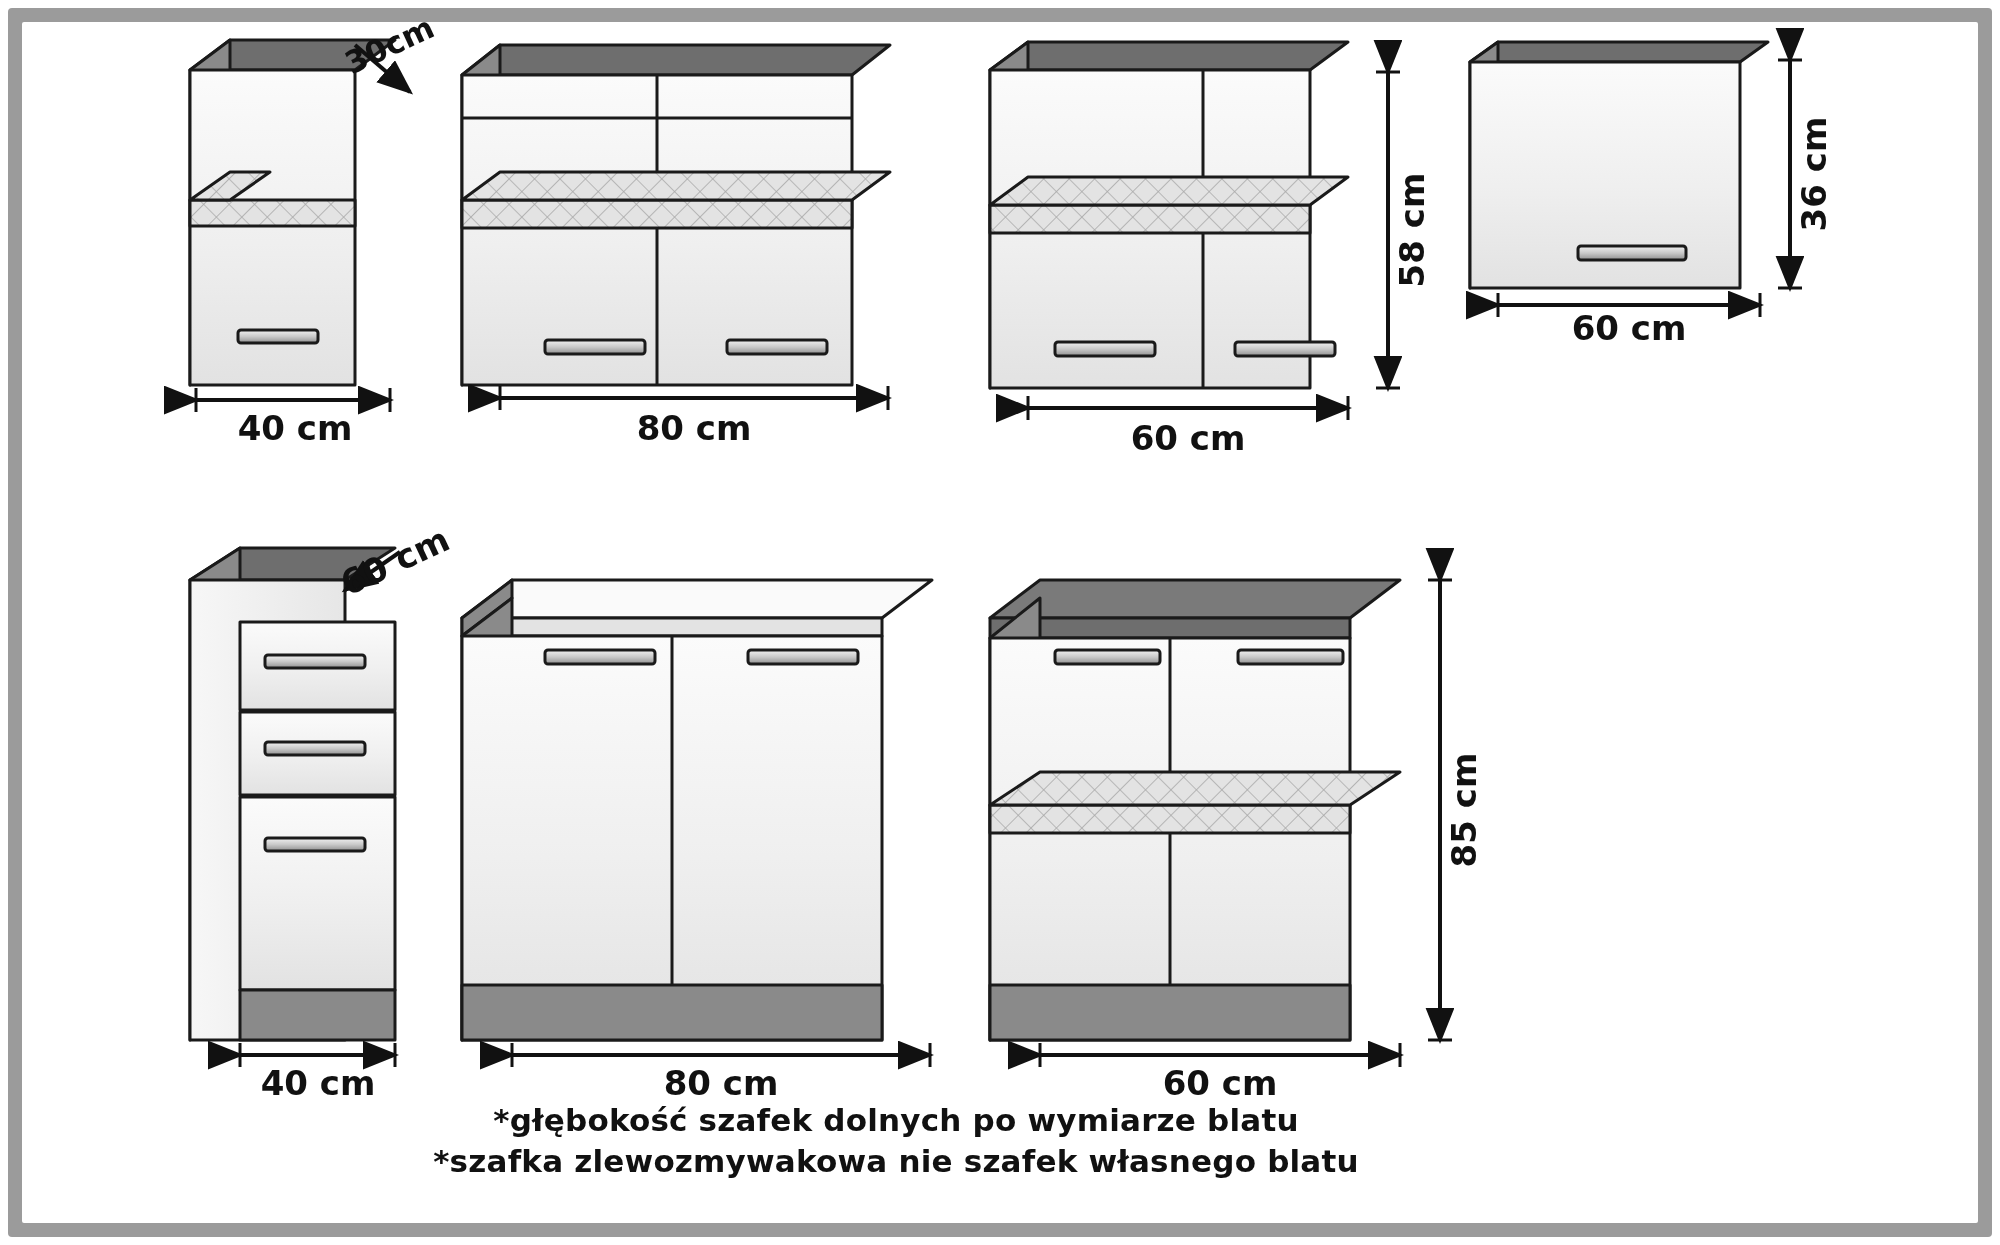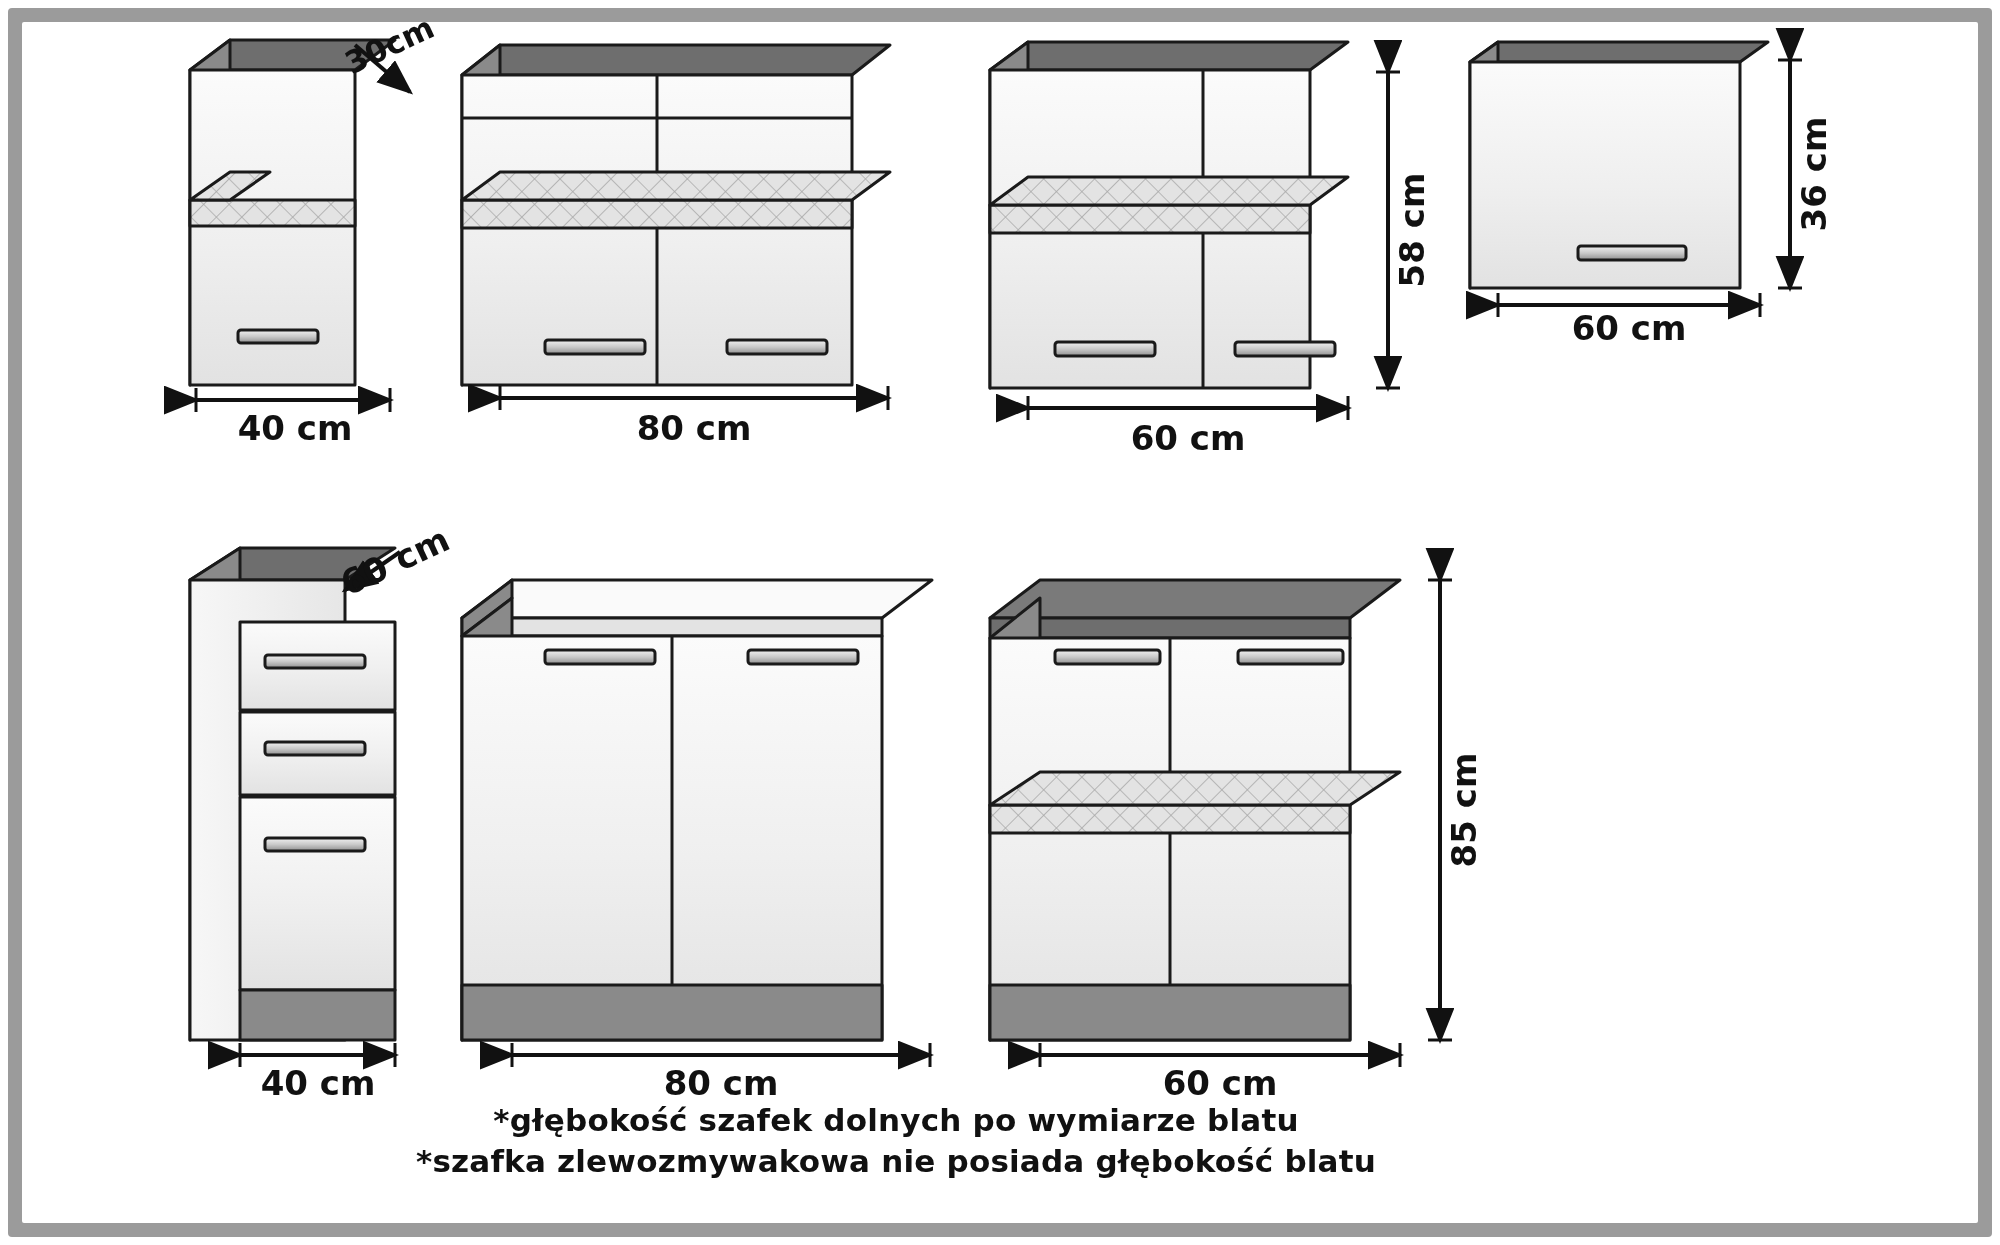--- a/index.html
+++ b/index.html
@@ -260,16 +260,16 @@
         <text x="318" y="1095">40 cm</text>
         <text x="400" y="572" transform="rotate(-25 400 572)">60 cm</text>
         <text x="721" y="1095">80 cm</text>
         <text x="1220" y="1095">60 cm</text>
         <text x="1476" y="810" transform="rotate(-90 1476 810)">85 cm</text>
       </g>
     </svg>
 
     <div class="caption-block">
       <span class="caption-line">*głębokość szafek dolnych po wymiarze blatu</span>
-      <span class="caption-line">*szafka zlewozmywakowa nie posiada głębokość blatu</span>
+      <span class="caption-line">*szafka zlewozmywakowa nie szafek własnego blatu</span>
     </div>
   </div>
 </div>
 
 </body></html>

